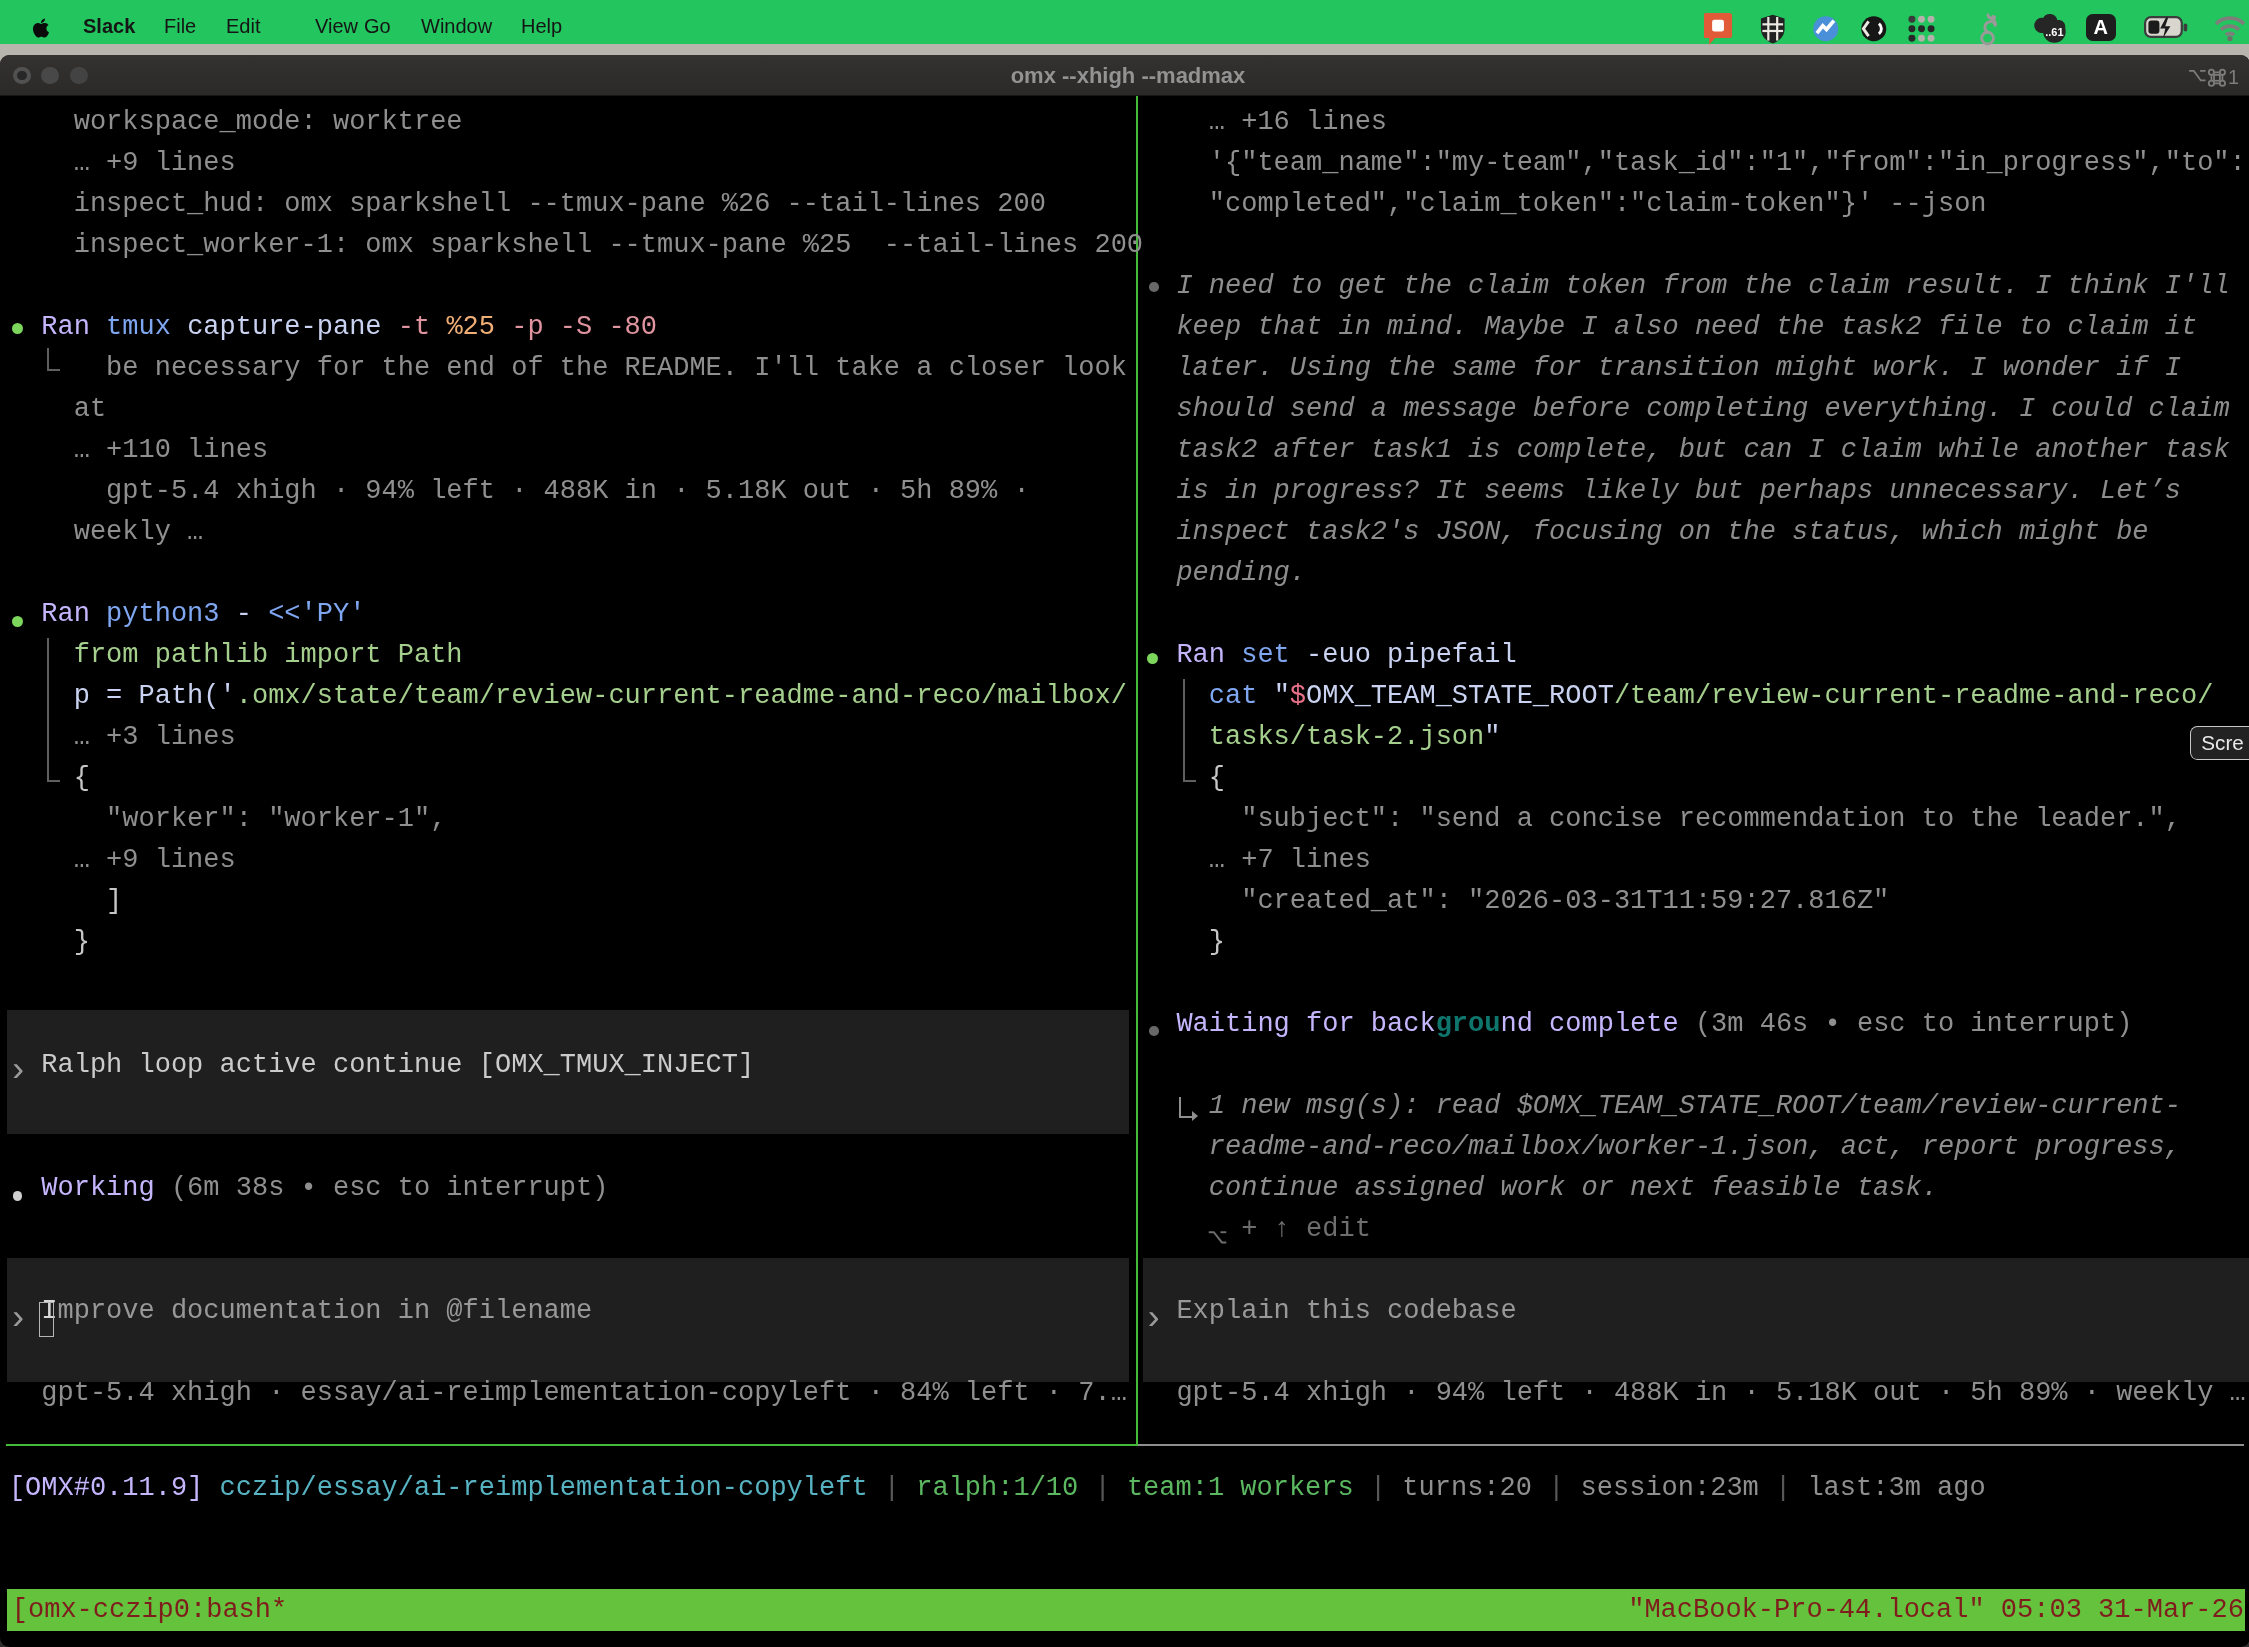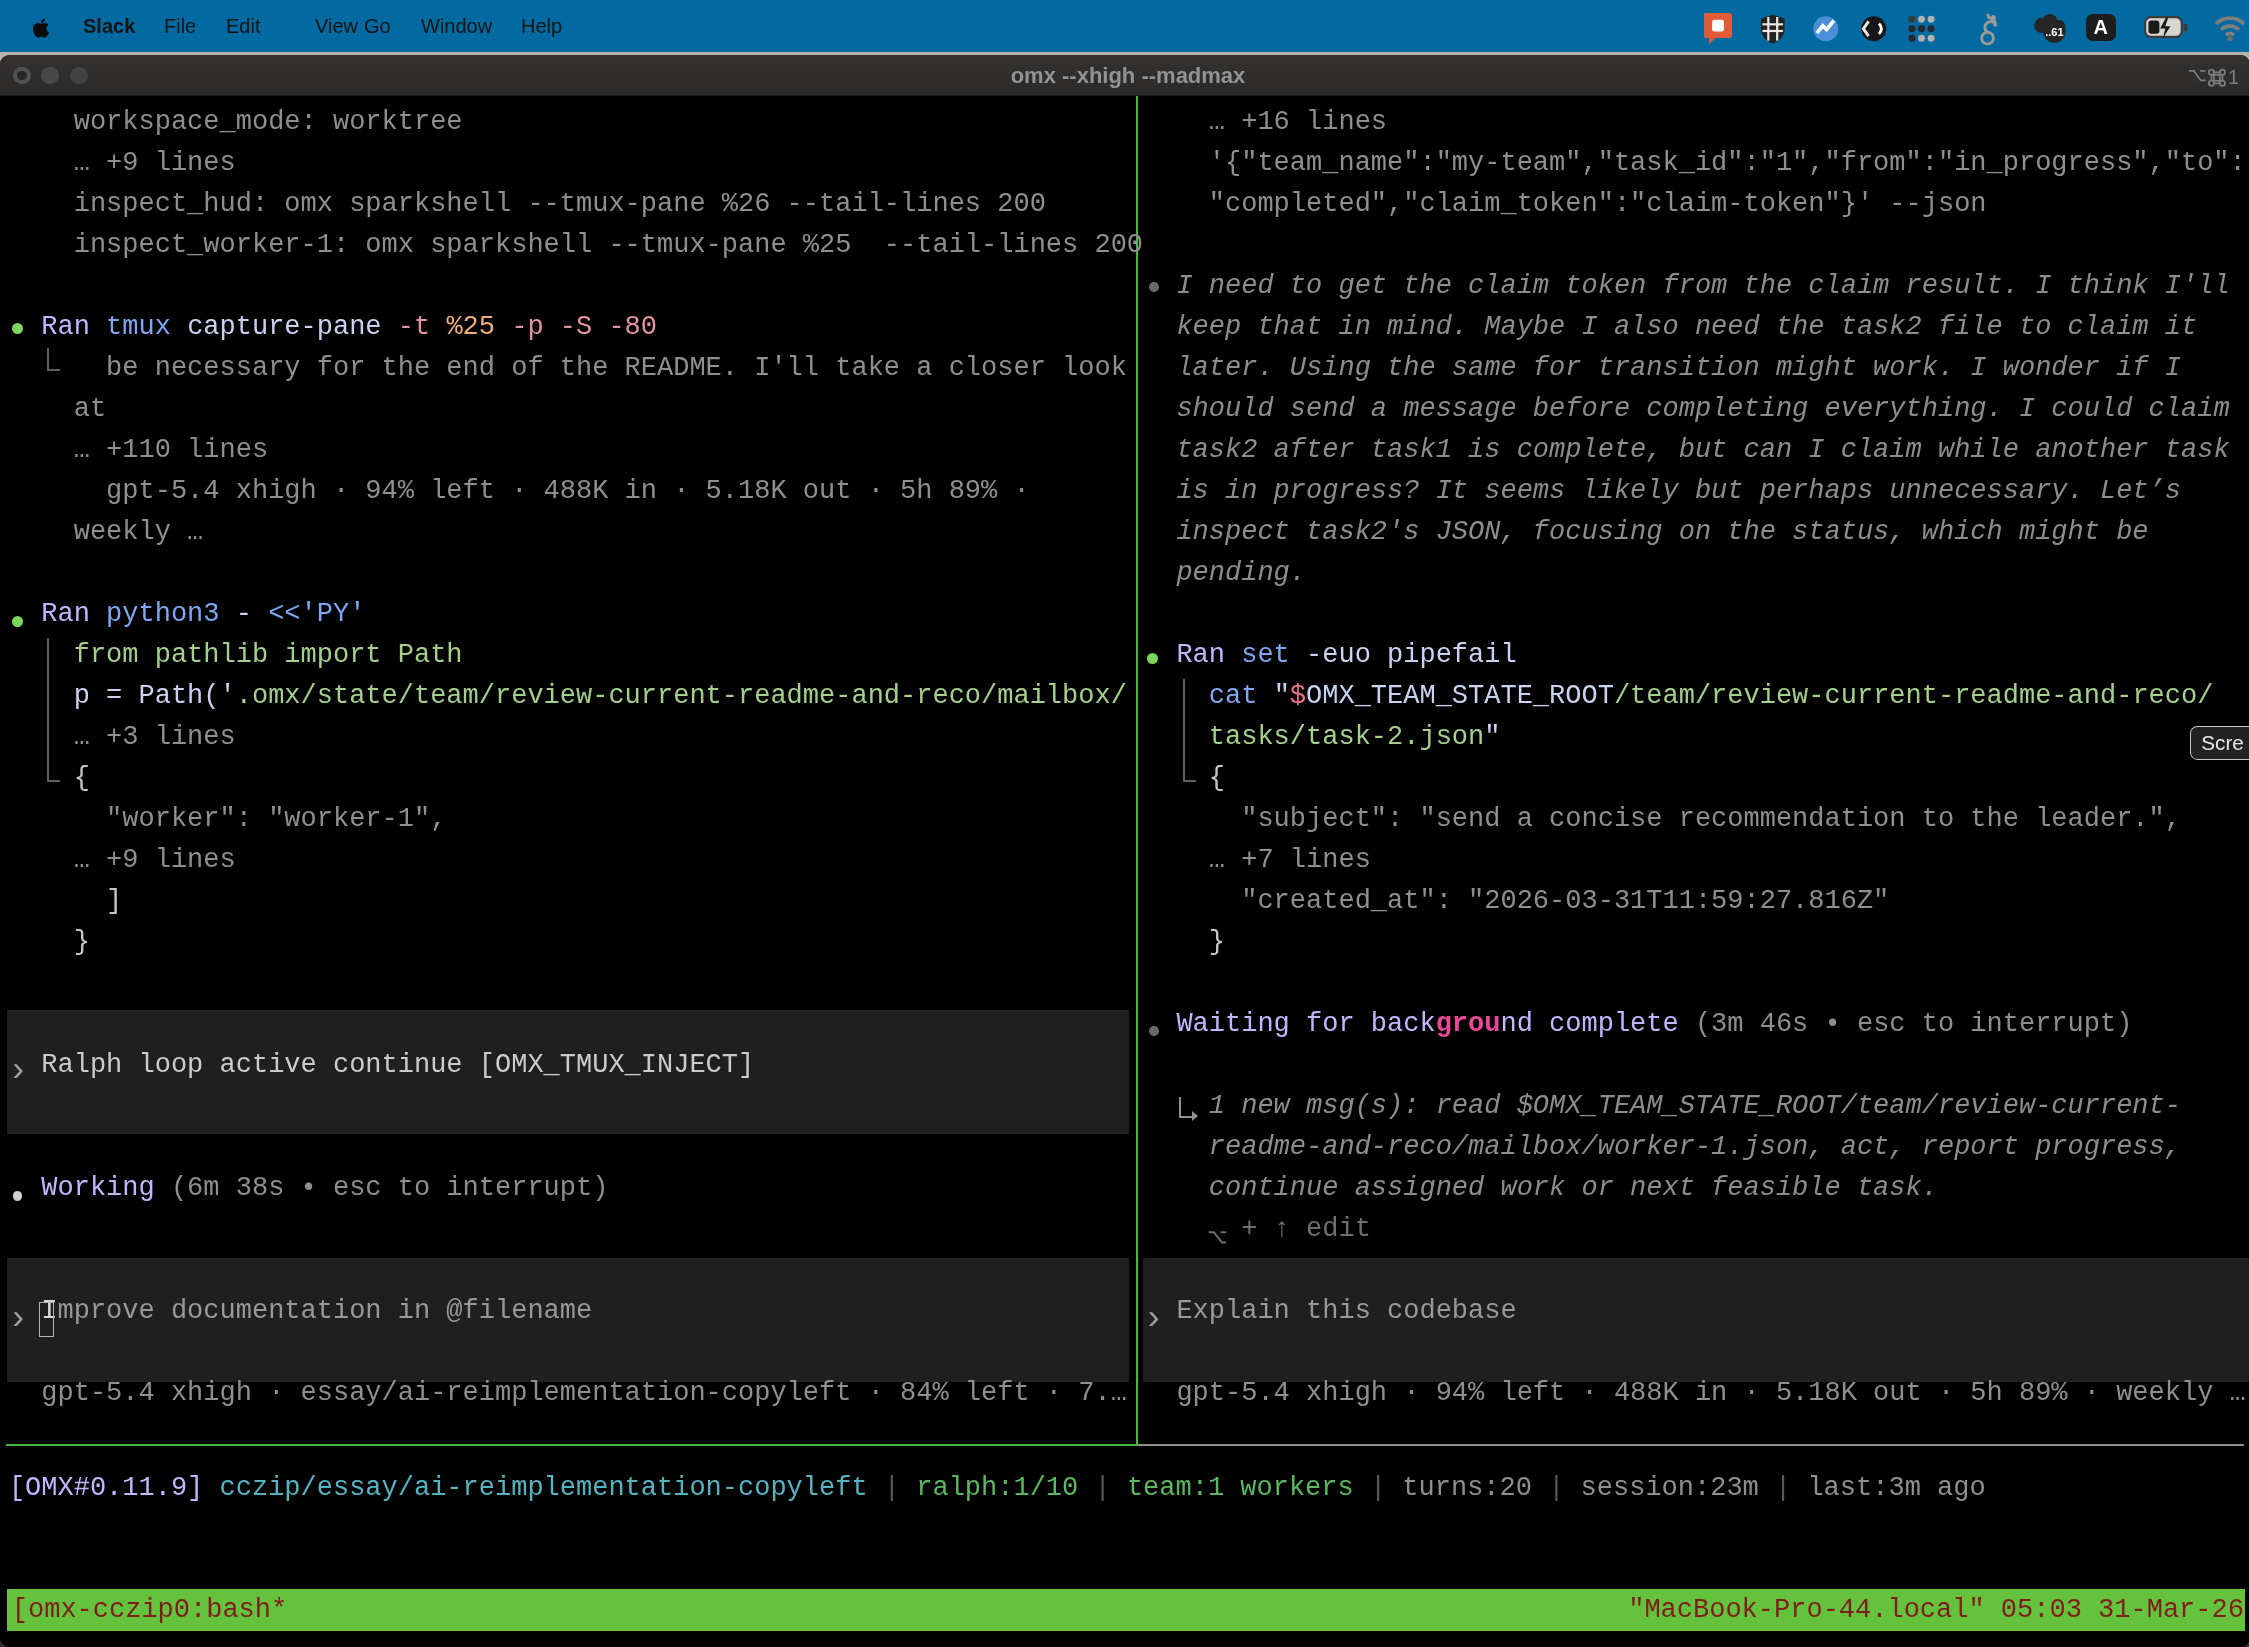--- a/index.html
+++ b/index.html
@@ -1,32 +1,32 @@
 <!DOCTYPE html>
 <html style="font-size:11.8px"><head>
 <meta charset="utf-8">
 <style>
   * { margin:0; padding:0; box-sizing:border-box; }
   html,body { width:2250px; height:1648px; overflow:hidden; }
   body { background:linear-gradient(180deg,#bdbbb4 0px,#b2b0a9 89px,#8a8984 40%,#4a4a47 80%,#2e2e2c 100%);
          font-family:"Liberation Sans", sans-serif; position:relative; }
-  #menubar { position:absolute; left:0; top:0; width:2250px; height:52px; background:#0369a1; }
+  #menubar { position:absolute; left:0; top:0; width:2250px; height:44px; background:#22c55e; }
   .mi { position:absolute; top:0; height:52px; line-height:52px; font-size:20px; color:#151515; }
   .ic { position:absolute; }
   #window { position:absolute; left:0px; top:55px; width:2250px; height:1592px;
             background:#000; border-radius:9.6px; box-shadow:0 0 0 0.7px rgba(255,255,255,0.14) inset; overflow:hidden; }
   #titlebar { position:absolute; left:0; top:0; width:100%; height:41px;
               background:linear-gradient(180deg,#343231,#2b2a29); border-bottom:0.7px solid #161616; }
   .tl { position:absolute; top:67px; width:17.7px; height:17.7px; border-radius:50%; }
   #title { position:absolute; left:1128px; top:0px; height:52px; line-height:41px; transform:translateX(-50%);
            font-size:22px; font-weight:bold; color:#939393; }
   #term { position:absolute; left:0; top:41px; width:2250px; height:1552px; background:#000; overflow:hidden; }
   pre { font-family:"Liberation Mono", monospace; font-size:27px; line-height:41px; color:#8f8f8f; position:absolute; }
   .b { color:#c4b5fd; font-weight:normal; }
-  .bd { color:#ec4899; font-weight:bold; }
+  .bd { color:#0f766e; font-weight:bold; }
   .wt { color:#c6c6c6; }
   .cmd { color:#7fa6f0; }
   .arg { color:#c9d2f0; }
   .rs { color:#e094a0; }
   .or { color:#efae76; }
   .st { color:#a5cf8d; }
   .dm { color:#6e6e6e; }
   .it { font-style:italic; color:#8d8d8d; }
   .cy { color:#57b3c2; }
   .gn { color:#5cb860; }

